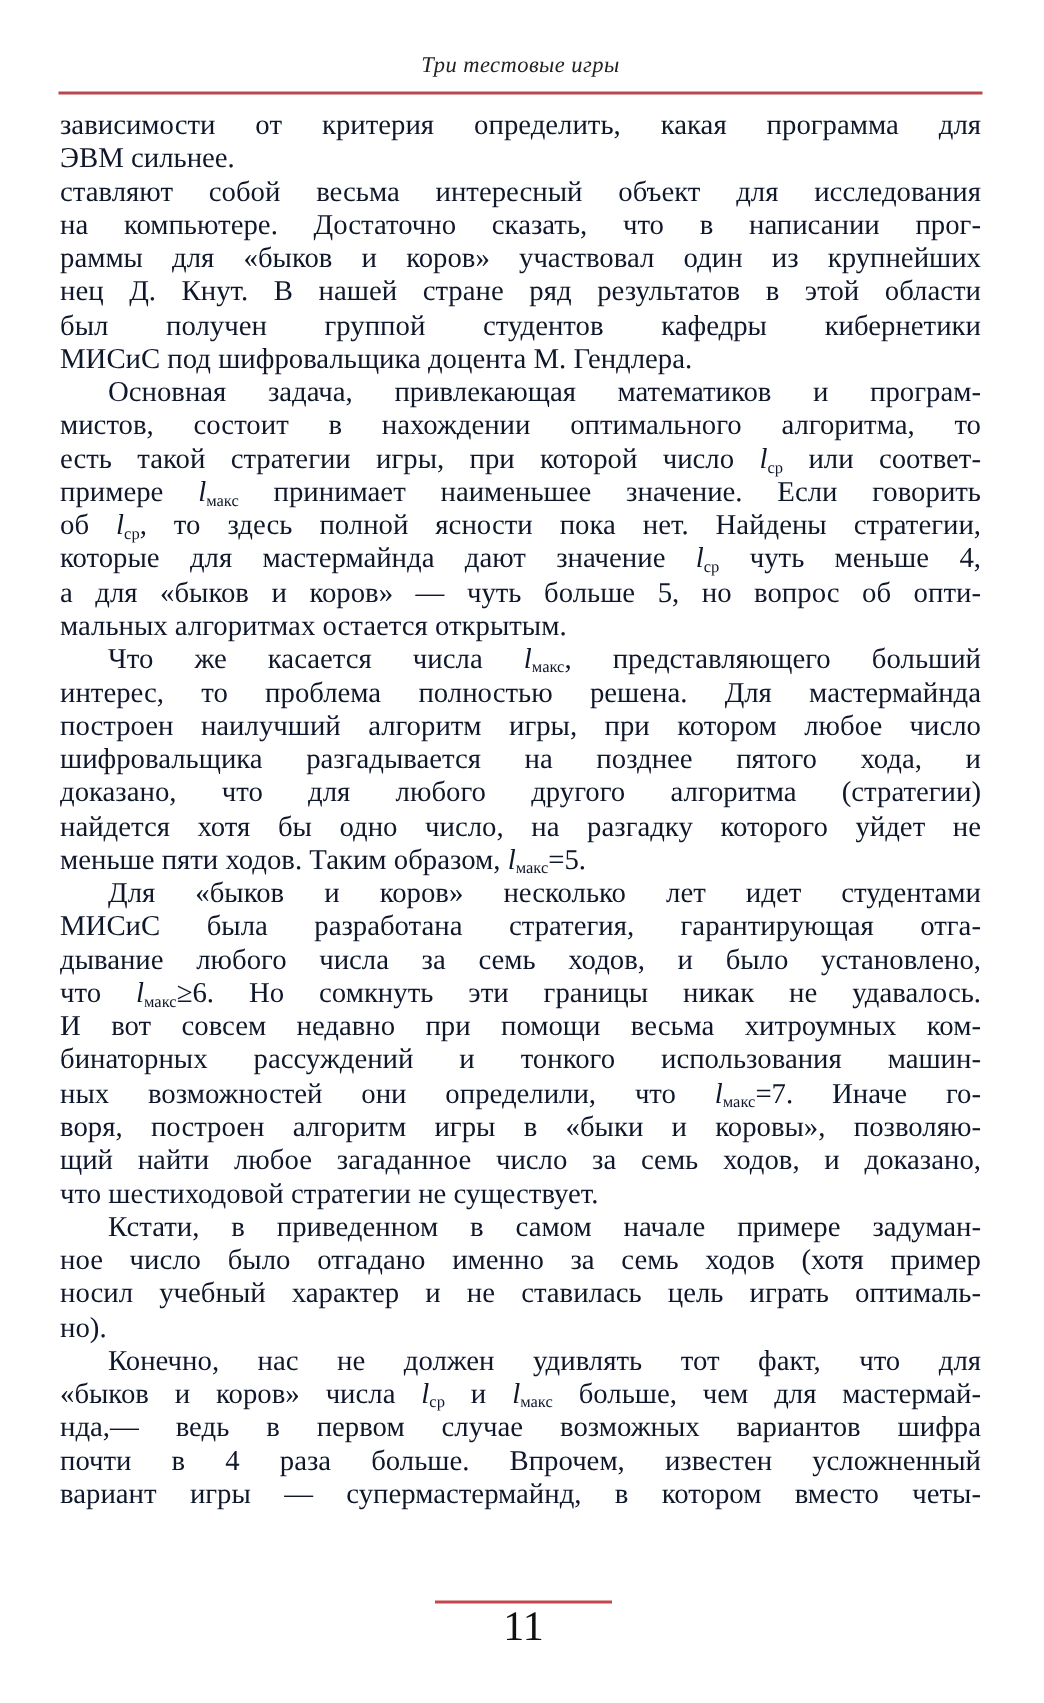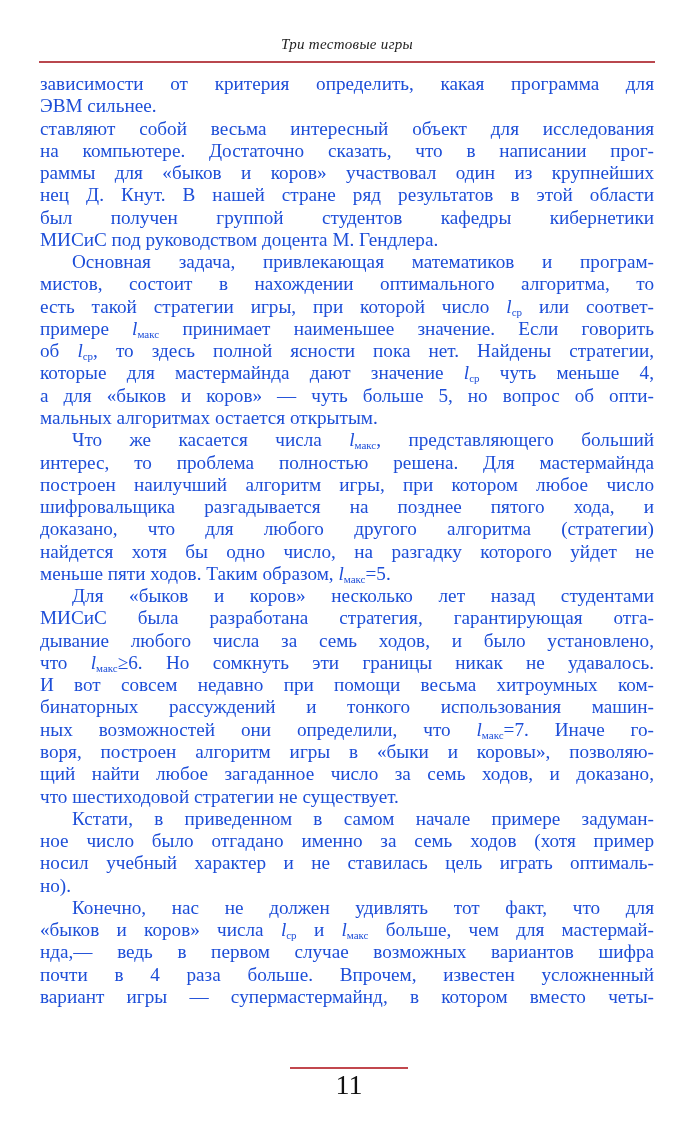--- a/index.html
+++ b/index.html
@@ -11,21 +11,21 @@
     font-family: "Liberation Serif", serif; font-style: italic;
     font-size: 15px; color: #222; letter-spacing: 0.3px;
   }
   .head-rule {
     position: absolute; left: 39px; width: 616px; top: 61px; height: 2px;
     background: #b9474e;
   }
   .body-text {
     position: absolute; left: 40px; top: 73px; width: 614px;
     font-family: "Liberation Serif", serif;
-    font-size: 19.2px; line-height: 22.28px; color: #1d4ed8;
+    font-size: 19.2px; line-height: 22.28px; color: #0f172a;
   }
   .line {
     display: block; height: 22.28px; white-space: nowrap;
     text-align: justify; text-align-last: justify;
   }
   .line.last { text-align-last: left; }
   .line.indent { padding-left: 32px; }
   .var { font-style: italic; }
   .var sub { font-style: normal; font-size: 11px; vertical-align: -3px; line-height: 0; margin-top: 14px; }
   .foot-rule {
@@ -49,21 +49,21 @@
       <div>
         <span class="line"><span>зависимости от критерия определить, какая программа для</span></span>
         <span class="line last"><span>ЭВМ сильнее.</span></span>
       </div>
       <div>
         <span class="line"><span>ставляют собой весьма интересный объект для исследования</span></span>
         <span class="line"><span>на компьютере. Достаточно сказать, что в написании прог-</span></span>
         <span class="line"><span>раммы для «быков и коров» участвовал один из крупнейших</span></span>
         <span class="line"><span>нец Д. Кнут. В нашей стране ряд результатов в этой области</span></span>
         <span class="line"><span>был получен группой студентов кафедры кибернетики</span></span>
-        <span class="line last"><span>МИСиС под руководством доцента М. Гендлера.</span></span>
+        <span class="line last"><span>МИСиС под шифровальщика доцента М. Гендлера.</span></span>
       </div>
       <div>
         <span class="line indent"><span>Основная задача, привлекающая математиков и програм-</span></span>
         <span class="line"><span>мистов, состоит в нахождении оптимального алгоритма, то</span></span>
         <span class="line"><span>есть такой стратегии игры, при которой число </span><span class="var">l<sub>ср</sub></span><span> или соответ-</span></span>
         <span class="line"><span>примере </span><span class="var">l<sub>макс</sub></span><span> принимает наименьшее значение. Если говорить</span></span>
         <span class="line"><span>об </span><span class="var">l<sub>ср</sub></span><span>, то здесь полной ясности пока нет. Найдены стратегии,</span></span>
         <span class="line"><span>которые для мастермайнда дают значение </span><span class="var">l<sub>ср</sub></span><span> чуть меньше 4,</span></span>
         <span class="line"><span>а для «быков и коров» — чуть больше 5, но вопрос об опти-</span></span>
         <span class="line last"><span>мальных алгоритмах остается открытым.</span></span>
@@ -71,21 +71,21 @@
       <div>
         <span class="line indent"><span>Что же касается числа </span><span class="var">l<sub>макс</sub></span><span>, представляющего больший</span></span>
         <span class="line"><span>интерес, то проблема полностью решена. Для мастермайнда</span></span>
         <span class="line"><span>построен наилучший алгоритм игры, при котором любое число</span></span>
         <span class="line"><span>шифровальщика разгадывается на позднее пятого хода, и</span></span>
         <span class="line"><span>доказано, что для любого другого алгоритма (стратегии)</span></span>
         <span class="line"><span>найдется хотя бы одно число, на разгадку которого уйдет не</span></span>
         <span class="line last"><span>меньше пяти ходов. Таким образом, </span><span class="var">l<sub>макс</sub></span><span>=5.</span></span>
       </div>
       <div>
-        <span class="line indent"><span>Для «быков и коров» несколько лет назад студентами</span></span>
+        <span class="line indent"><span>Для «быков и коров» несколько лет идет студентами</span></span>
         <span class="line"><span>МИСиС была разработана стратегия, гарантирующая отга-</span></span>
         <span class="line"><span>дывание любого числа за семь ходов, и было установлено,</span></span>
         <span class="line"><span>что </span><span class="var">l<sub>макс</sub></span><span>≥6. Но сомкнуть эти границы никак не удавалось.</span></span>
         <span class="line"><span>И вот совсем недавно при помощи весьма хитроумных ком-</span></span>
         <span class="line"><span>бинаторных рассуждений и тонкого использования машин-</span></span>
         <span class="line"><span>ных возможностей они определили, что </span><span class="var">l<sub>макс</sub></span><span>=7. Иначе го-</span></span>
         <span class="line"><span>воря, построен алгоритм игры в «быки и коровы», позволяю-</span></span>
         <span class="line"><span>щий найти любое загаданное число за семь ходов, и доказано,</span></span>
         <span class="line last"><span>что шестиходовой стратегии не существует.</span></span>
       </div>

